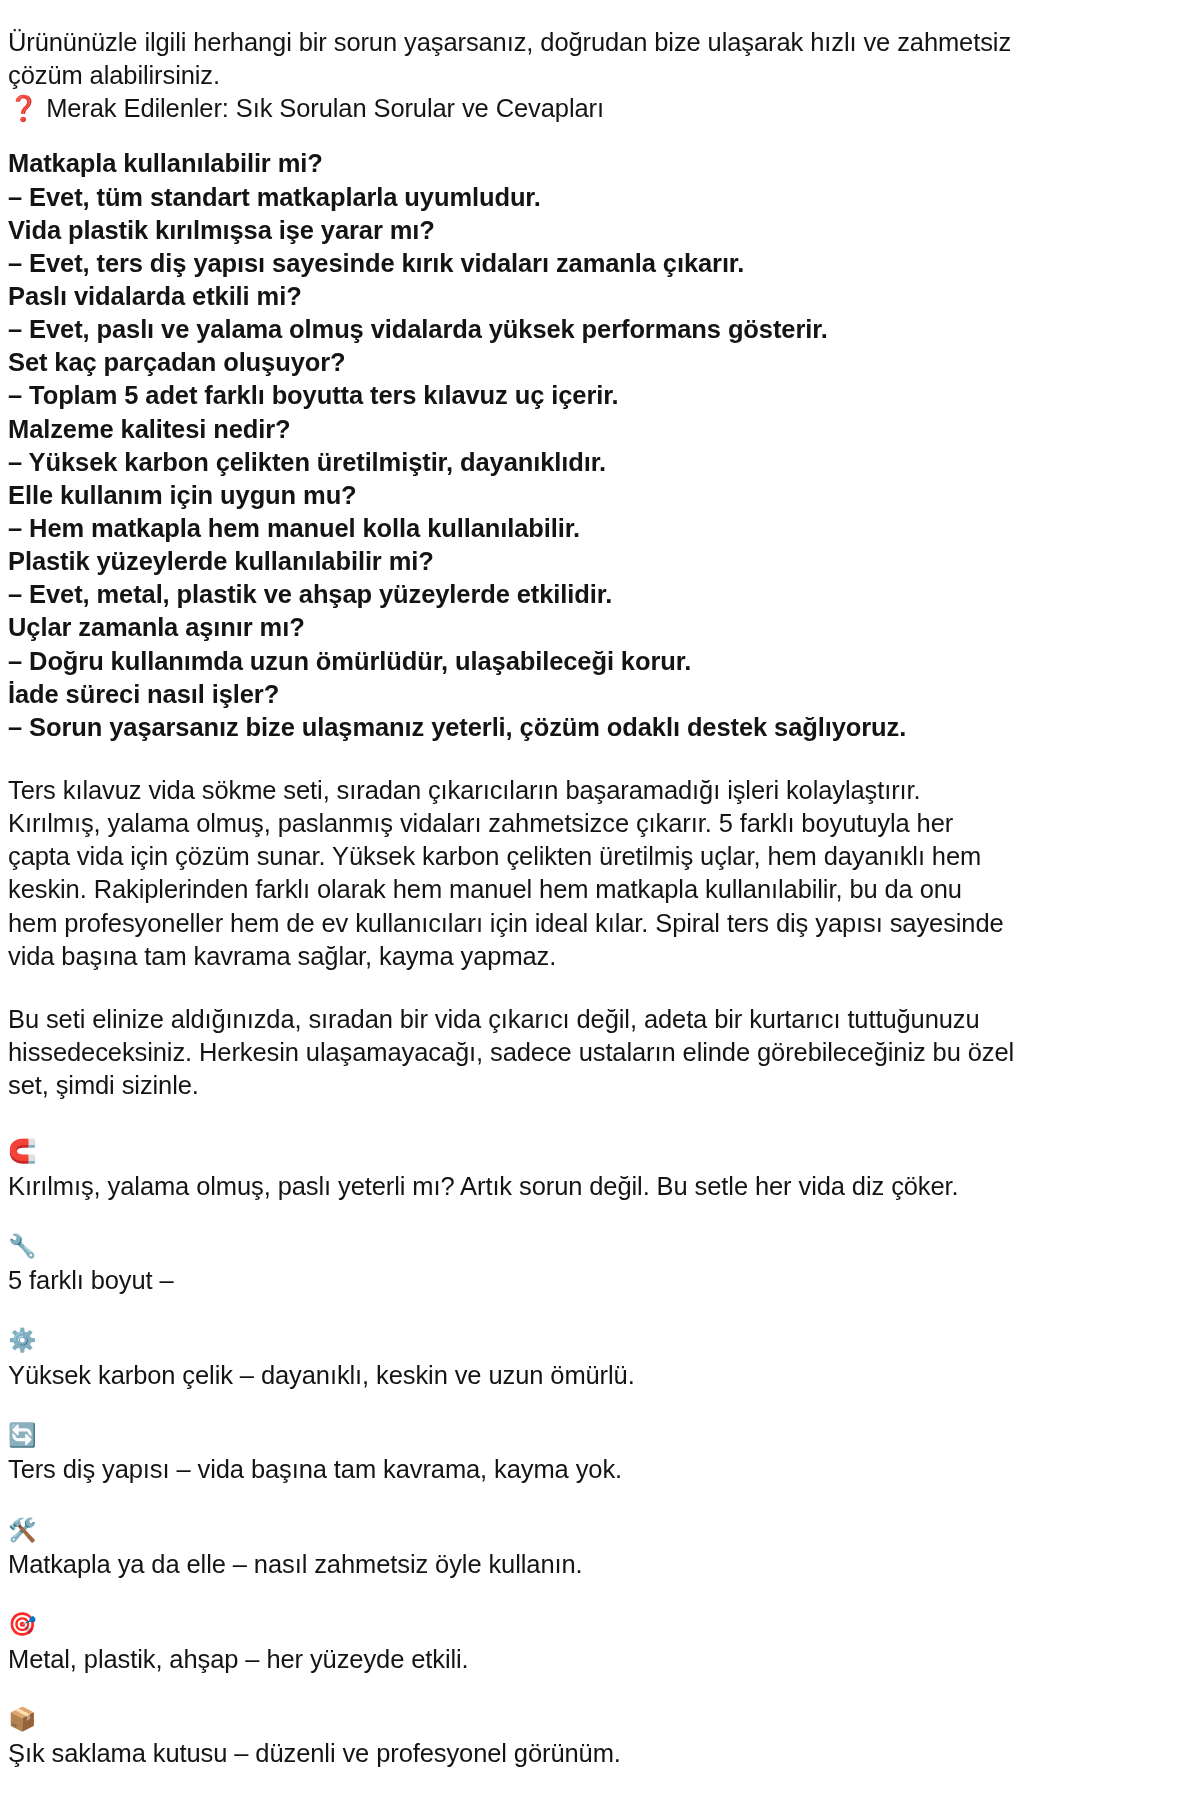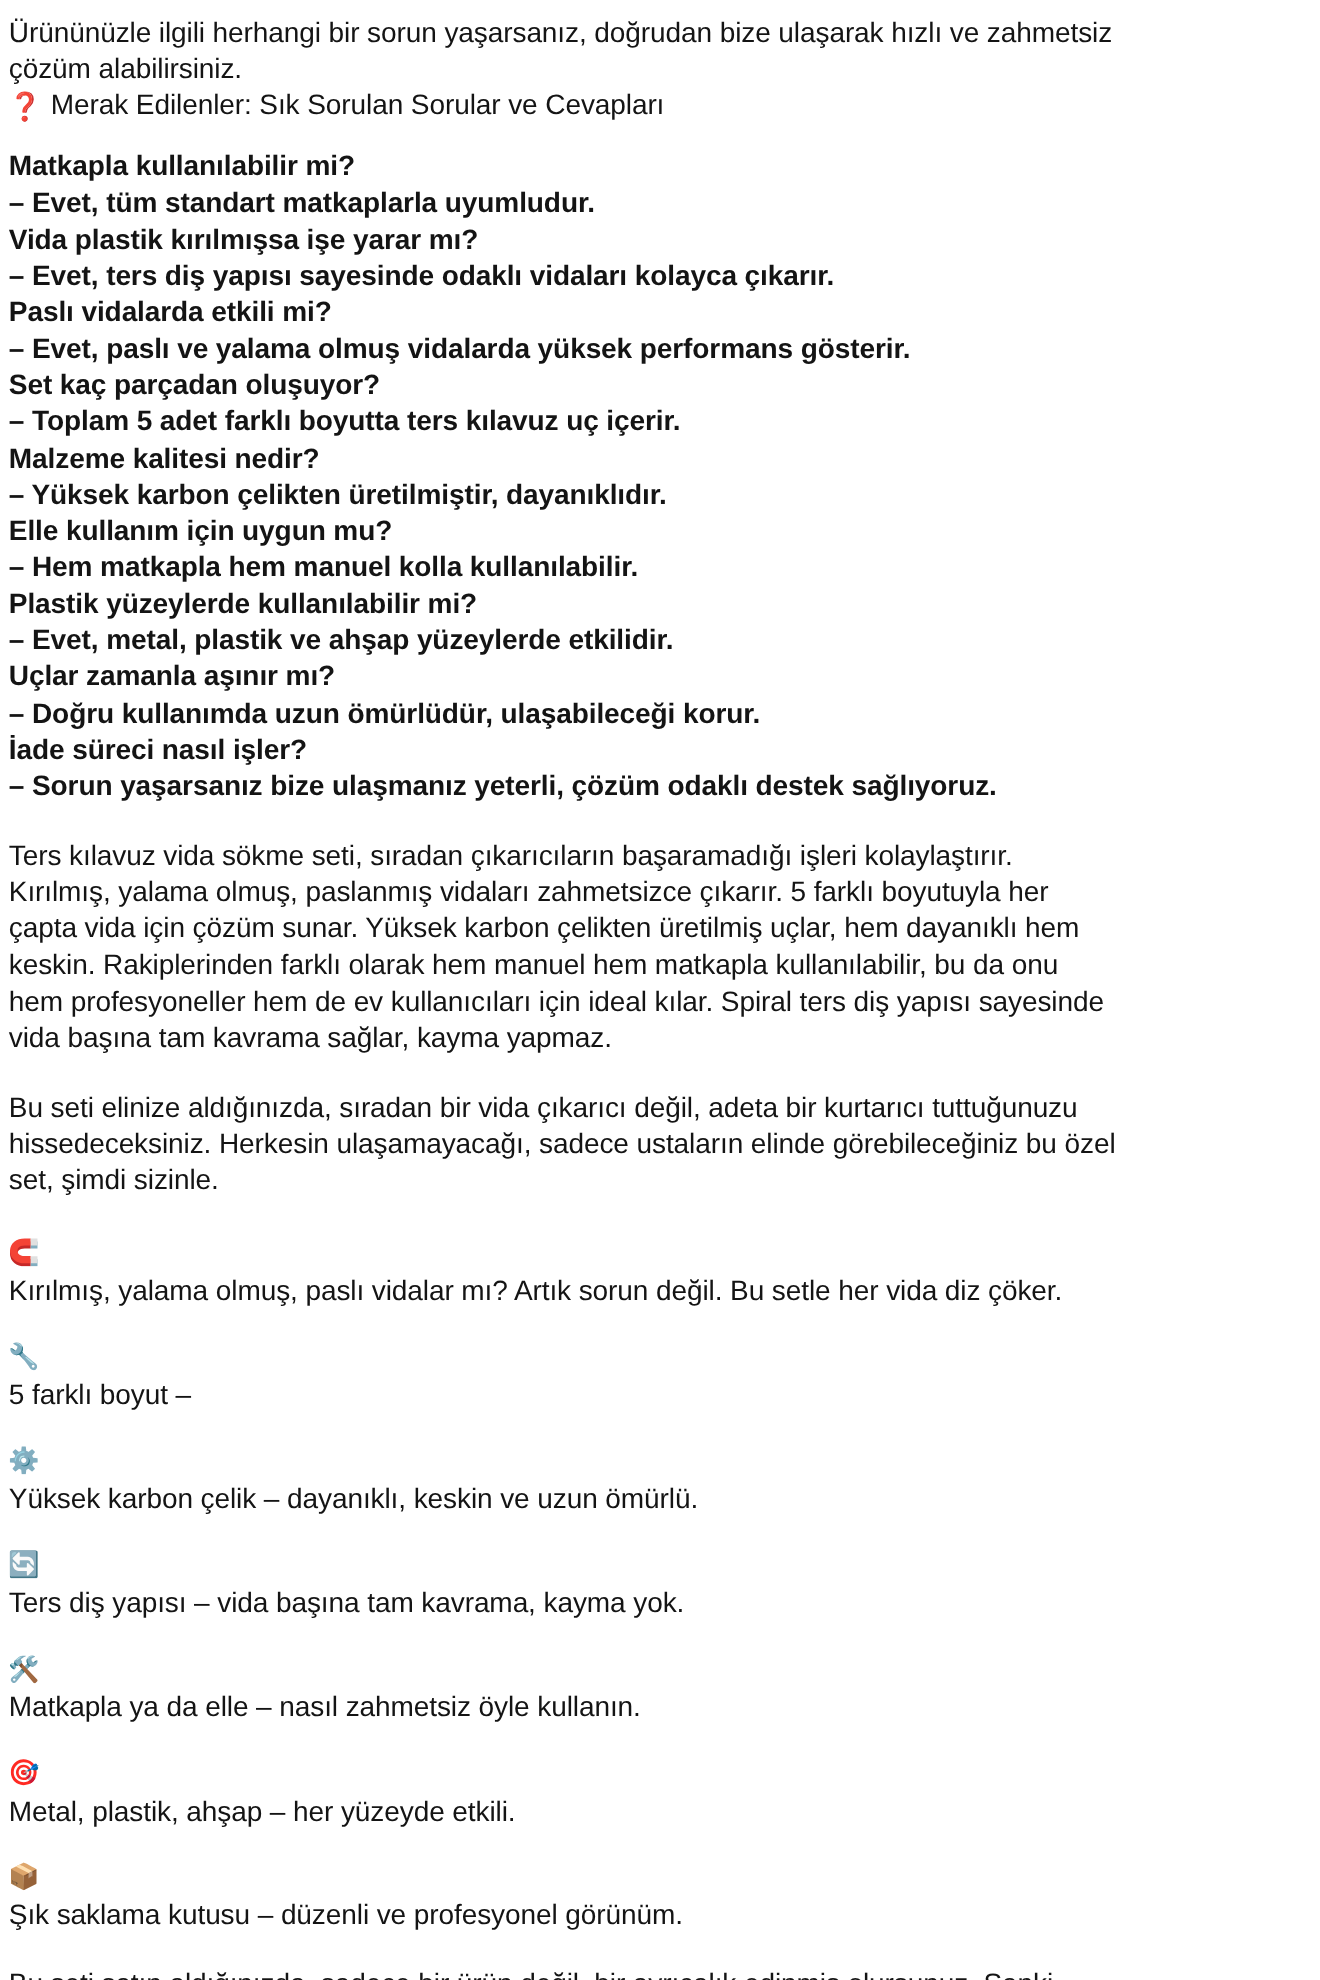--- a/index.html
+++ b/index.html
@@ -23,21 +23,21 @@
   }
   .txt {
     font-size: 25.5px;
     line-height: 1.30;
     letter-spacing: -0.1px;
     color: #141414;
     font-weight: 400;
   }
   
   .intro {
-    margin: 0 0 0 0;
+    margin: 12px 0 0 0;
     max-width: 1010px;
   }
   
   .faq-heading {
     display: flex;
     align-items: flex-start;
     gap: 7px;
     margin: 0;
   }
   .q-mark {
@@ -94,21 +94,21 @@
     <span class="q-mark emoji">❓</span>
     <span class="txt faq-heading-text">Merak Edilenler: Sık Sorulan Sorular ve Cevapları</span>
   </div>
 
   <div class="spacer-sm"></div>
 
   <div class="faq-list">
     <p class="txt faq-line">Matkapla kullanılabilir mi?</p>
     <p class="txt faq-line">– Evet, tüm standart matkaplarla uyumludur.</p>
     <p class="txt faq-line">Vida plastik kırılmışsa işe yarar mı?</p>
-    <p class="txt faq-line">– Evet, ters diş yapısı sayesinde odaklı vidaları kolayca çıkarır.</p>
+    <p class="txt faq-line">– Evet, ters diş yapısı sayesinde kırık vidaları zamanla çıkarır.</p>
     <p class="txt faq-line">Paslı vidalarda etkili mi?</p>
     <p class="txt faq-line">– Evet, paslı ve yalama olmuş vidalarda yüksek performans gösterir.</p>
     <p class="txt faq-line">Set kaç parçadan oluşuyor?</p>
     <p class="txt faq-line">– Toplam 5 adet farklı boyutta ters kılavuz uç içerir.</p>
     <p class="txt faq-line">Malzeme kalitesi nedir?</p>
     <p class="txt faq-line">– Yüksek karbon çelikten üretilmiştir, dayanıklıdır.</p>
     <p class="txt faq-line">Elle kullanım için uygun mu?</p>
     <p class="txt faq-line">– Hem matkapla hem manuel kolla kullanılabilir.</p>
     <p class="txt faq-line">Plastik yüzeylerde kullanılabilir mi?</p>
     <p class="txt faq-line">– Evet, metal, plastik ve ahşap yüzeylerde etkilidir.</p>
@@ -123,21 +123,21 @@
   <p class="txt para">Ters kılavuz vida sökme seti, sıradan çıkarıcıların başaramadığı işleri kolaylaştırır. Kırılmış, yalama olmuş, paslanmış vidaları zahmetsizce çıkarır. 5 farklı boyutuyla her çapta vida için çözüm sunar. Yüksek karbon çelikten üretilmiş uçlar, hem dayanıklı hem keskin. Rakiplerinden farklı olarak hem manuel hem matkapla kullanılabilir, bu da onu hem profesyoneller hem de ev kullanıcıları için ideal kılar. Spiral ters diş yapısı sayesinde vida başına tam kavrama sağlar, kayma yapmaz.</p>
 
   <div class="spacer-md"></div>
 
   <p class="txt para">Bu seti elinize aldığınızda, sıradan bir vida çıkarıcı değil, adeta bir kurtarıcı tuttuğunuzu hissedeceksiniz. Herkesin ulaşamayacağı, sadece ustaların elinde görebileceğiniz bu özel set, şimdi sizinle.</p>
 
   <div class="spacer-lg"></div>
 
   <div class="feature">
     <span class="feature-icon emoji">🧲</span>
-    <p class="txt feature-text">Kırılmış, yalama olmuş, paslı vidalar mı? Artık sorun değil. Bu setle her vida diz çöker.</p>
+    <p class="txt feature-text">Kırılmış, yalama olmuş, paslı yeterli mı? Artık sorun değil. Bu setle her vida diz çöker.</p>
   </div>
   <div class="spacer-md"></div>
 
   <div class="feature">
     <span class="feature-icon emoji">🔧</span>
     <p class="txt feature-text">5 farklı boyut –</p>
   </div>
   <div class="spacer-md"></div>
 
   <div class="feature">

